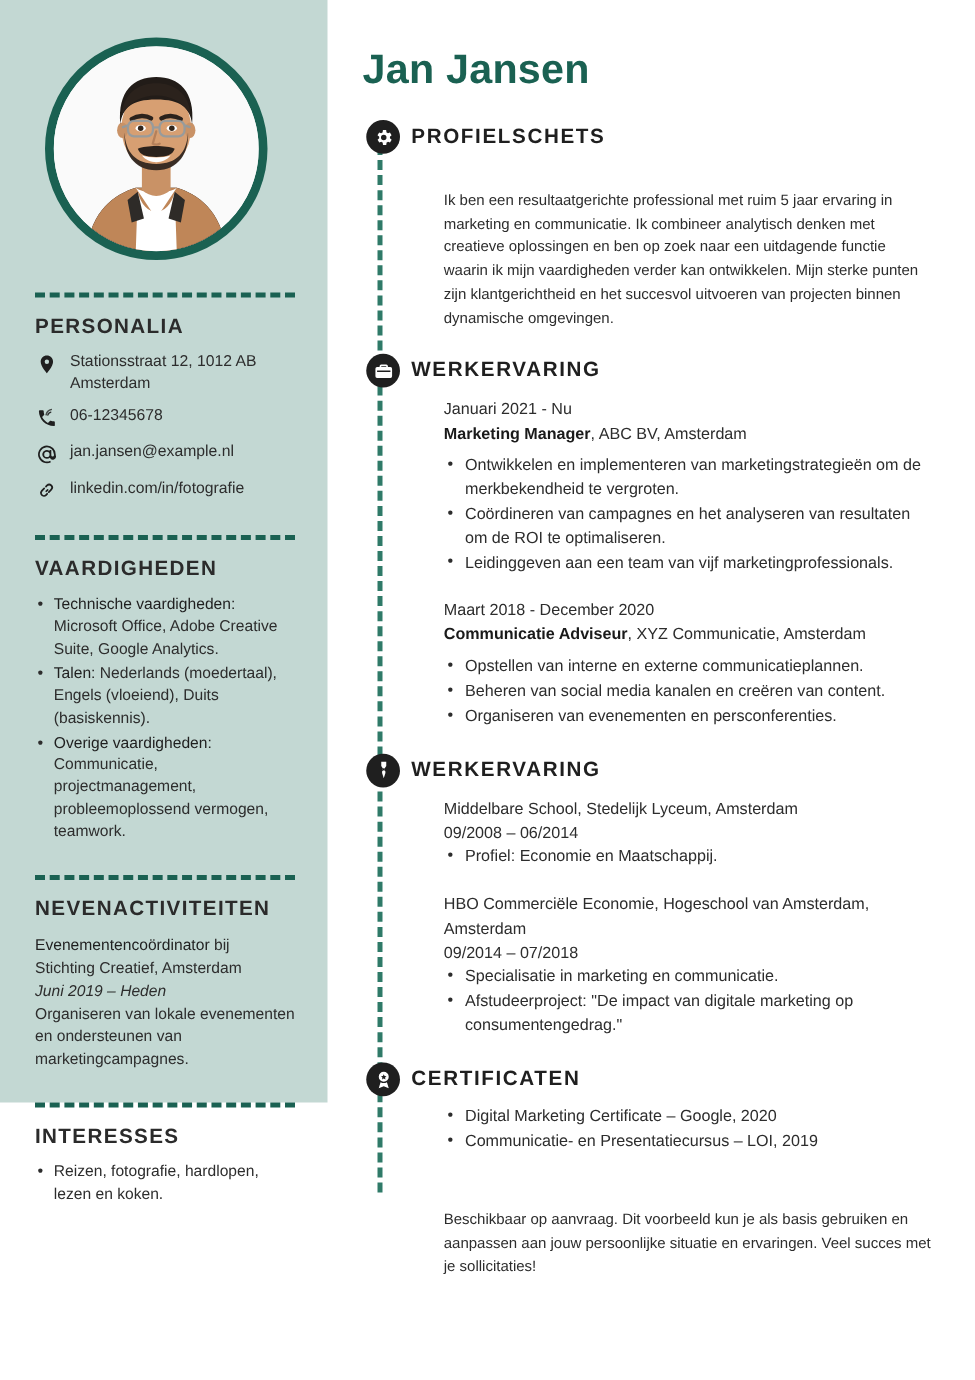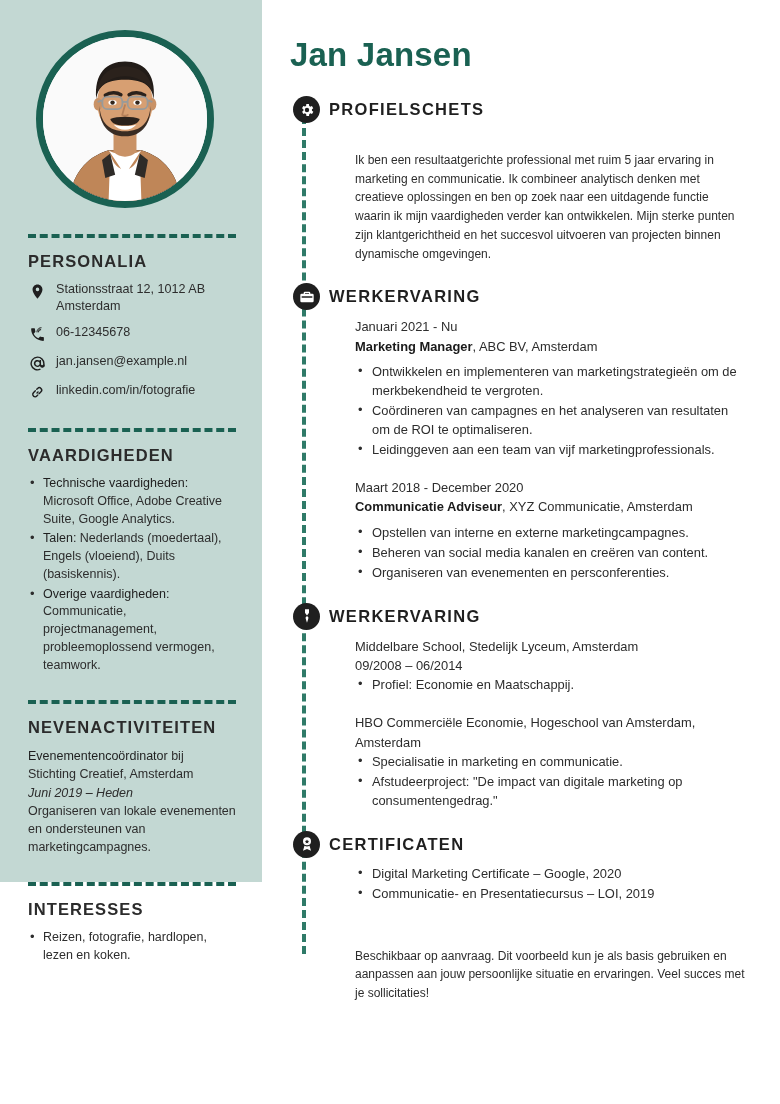--- a/index.html
+++ b/index.html
@@ -291,21 +291,21 @@
         </div>
 
         <div class="gap"></div>
 
         <div class="entry">
           <div class="entry-date">Maart 2018 - December 2020</div>
           <div class="entry-role">
             <b>Communicatie Adviseur</b><span>, XYZ Communicatie, Amsterdam</span>
           </div>
           <ul class="m-list">
-            <li>Opstellen van interne en externe marketingcampagnes.</li>
+            <li>Opstellen van interne en externe communicatieplannen.</li>
             <li>Beheren van social media kanalen en creëren van content.</li>
             <li>Organiseren van evenementen en persconferenties.</li>
           </ul>
         </div>
       </div>
     </section>
 
     <div class="gap"></div>
 
     <section class="section">
@@ -323,20 +323,21 @@
           <div class="entry-date">09/2008 – 06/2014</div>
           <ul class="m-list" style="margin-top:1px">
             <li>Profiel: Economie en Maatschappij.</li>
           </ul>
         </div>
 
         <div class="gap"></div>
 
         <div class="entry">
           <div class="entry-role">HBO Commerciële Economie, Hogeschool van Amsterdam, Amsterdam</div>
+          <div class="entry-date">09/2014 – 07/2018</div>
           <ul class="m-list" style="margin-top:1px">
             <li>Specialisatie in marketing en communicatie.</li>
             <li>Afstudeerproject: "De impact van digitale marketing op consumentengedrag."</li>
           </ul>
         </div>
       </div>
     </section>
 
     <div class="gap"></div>
 

